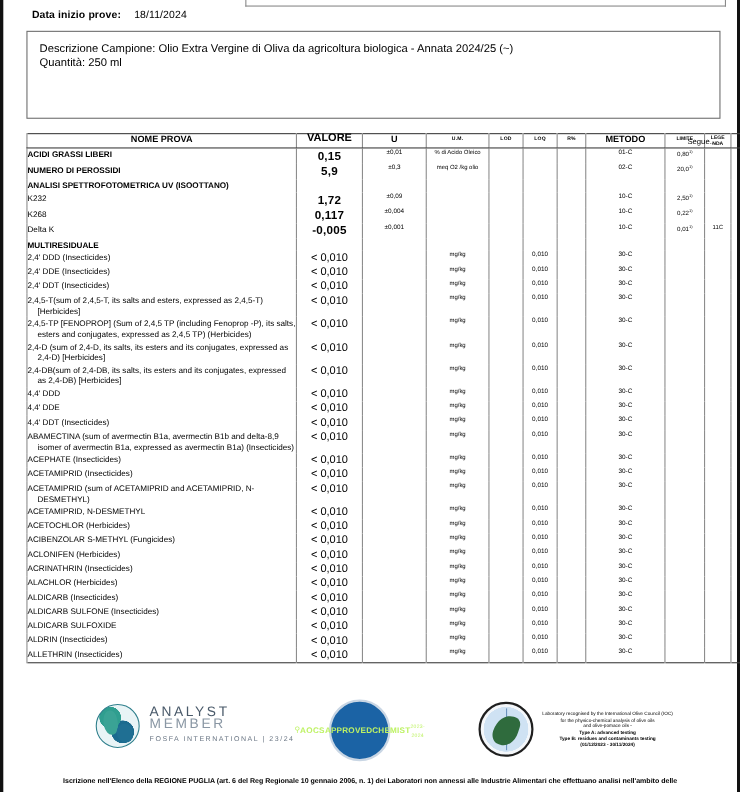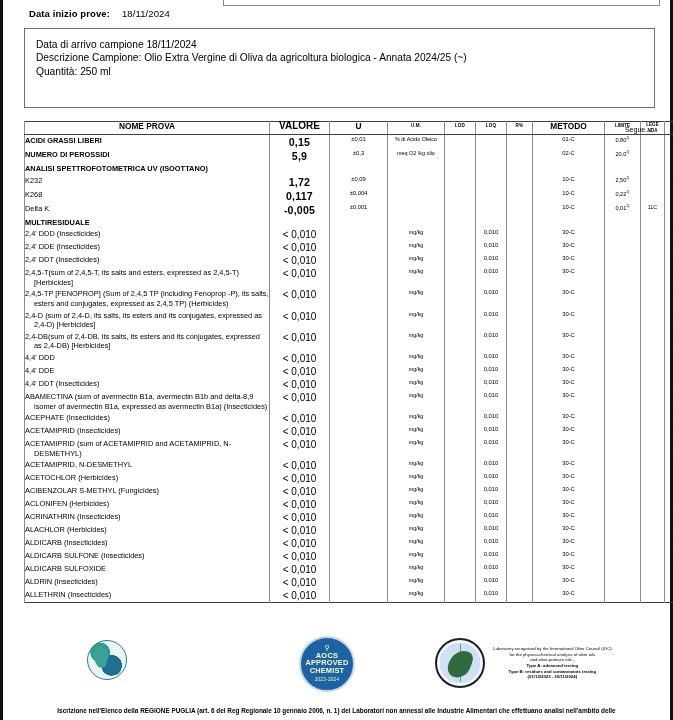--- a/index.html
+++ b/index.html
@@ -124,22 +124,22 @@
     background:#1f6f93;border-radius:50% 55% 45% 60%;
   }
   .fosfa-txt{line-height:11px;}
   .fosfa-txt .l1{font-size:12.5px;letter-spacing:2.4px;color:#4a5a6a;}
   .fosfa-txt .l2{font-size:12.5px;letter-spacing:2.4px;color:#8a97a4;}
   .fosfa-txt .l3{font-size:6.4px;letter-spacing:1.4px;color:#6a7684;margin-top:3px;}
 
   .aocs{
     position:absolute;left:296px;top:2px;width:52px;height:52px;border-radius:50%;
     background:#1b63a5;border:2px solid #c9d6e4;
-    color:#fef9c3;text-align:center;
-    display:flex;flex-direction:column;align-items:center;justify-content:center;
+    color:#bef264;text-align:center;
+    display:flex;align-items:center;justify-content:center;
     line-height:7.6px;
   }
   .aocs .a0{font-size:7px;}
   .aocs .a1{font-size:7.4px;font-weight:bold;letter-spacing:.3px;}
   .aocs .a2{font-size:7.4px;font-weight:bold;letter-spacing:.2px;}
   .aocs .a3{font-size:7.4px;font-weight:bold;letter-spacing:.2px;}
   .aocs .a4{font-size:4.6px;margin-top:2px;letter-spacing:.3px;}
 
   .ioc{position:absolute;left:432px;top:4px;display:flex;align-items:center;gap:8px;}
   .ioc-seal{
@@ -169,21 +169,20 @@
 
 <div class="page">
 
   <div class="top-stub"></div>
 
   <div class="inizio">
     <span>Data inizio prove:</span><span class="val">18/11/2024</span>
   </div>
 
   <div class="sample-box">
-    <div>Data di arrivo campione 18/11/2024</div>
     <div>Descrizione Campione: Olio Extra Vergine di Oliva da agricoltura biologica - Annata 2024/25 (~)</div>
     <div>Quantità: 250 ml</div>
   </div>
 
   <div class="tbl-wrap">
     <table class="main">
       <colgroup>
         <col style="width:245px">
         <col style="width:60px">
         <col style="width:58px">
@@ -705,20 +704,25 @@
     <div class="segue" id="segue-holder">
         <div style="padding-top: 5px; padding-right: 4px;">Segue...</div>
       </div>
   </div>
 
   <div class="footer">
     <div class="logos">
 
       <div class="fosfa">
         <div class="globe"></div>
+        <div class="fosfa-txt">
+          <div class="l1">ANALYST</div>
+          <div class="l2">MEMBER</div>
+          <div class="l3">FOSFA INTERNATIONAL | 23/24</div>
+        </div>
       </div>
 
       <div class="aocs">
         <div class="a0">⚲</div>
         <div class="a1">AOCS</div>
         <div class="a2">APPROVED</div>
         <div class="a3">CHEMIST</div>
         <div class="a4">2023-2024</div>
       </div>
 

